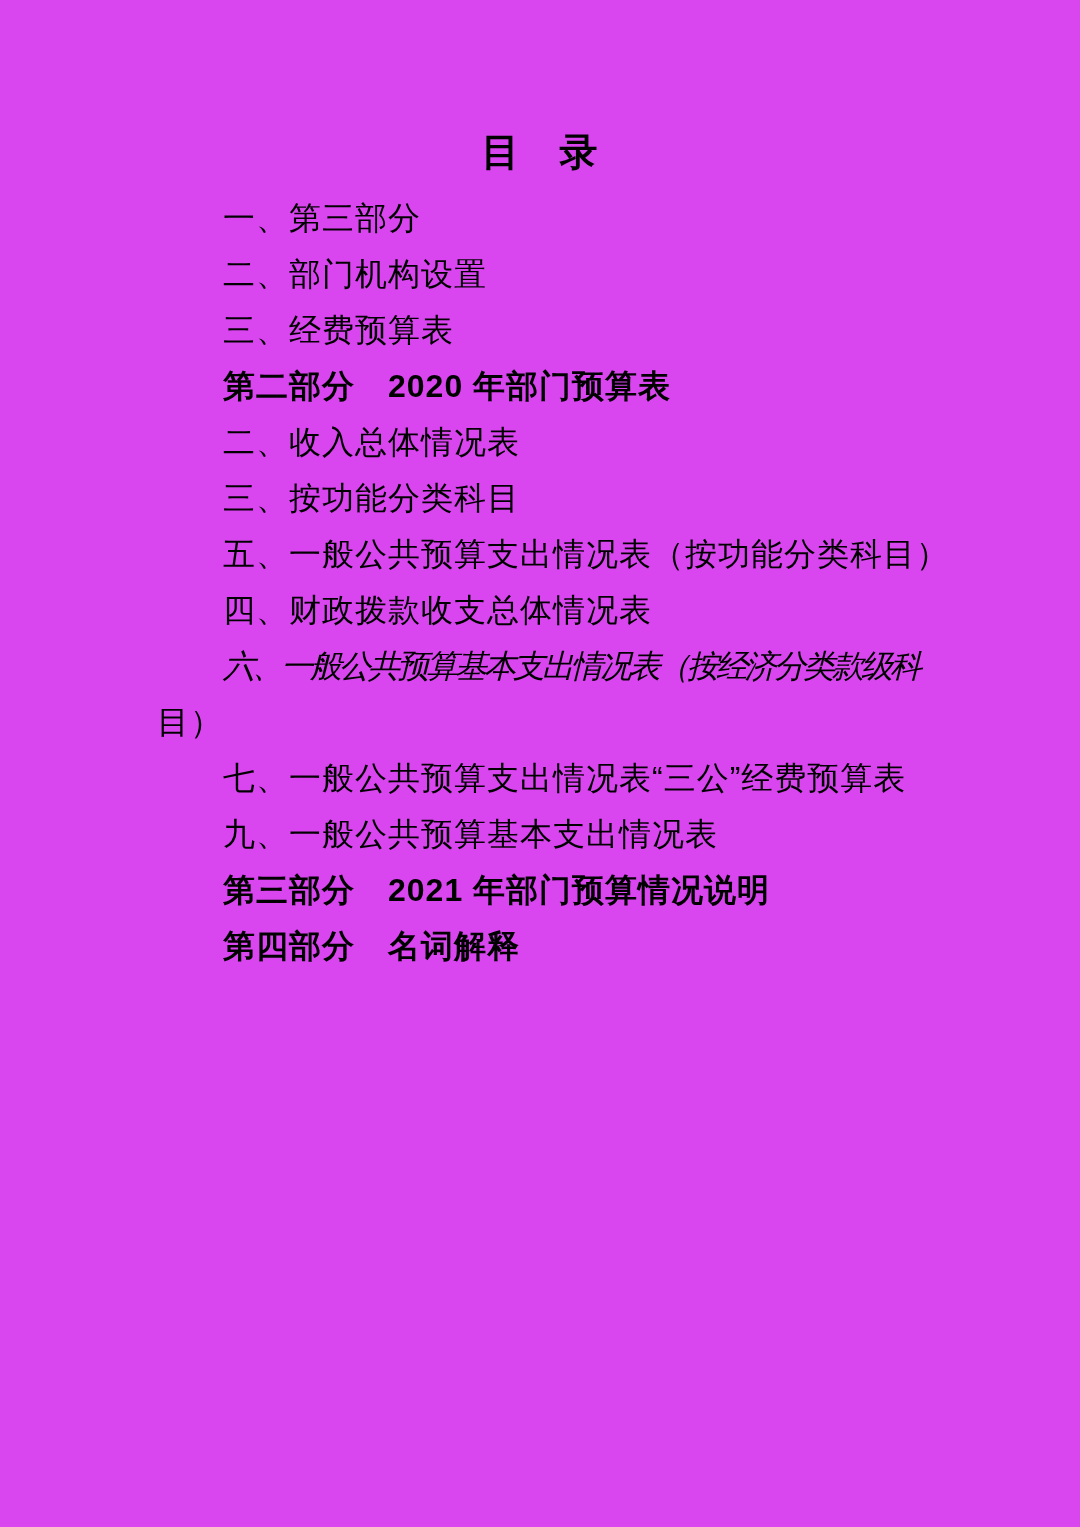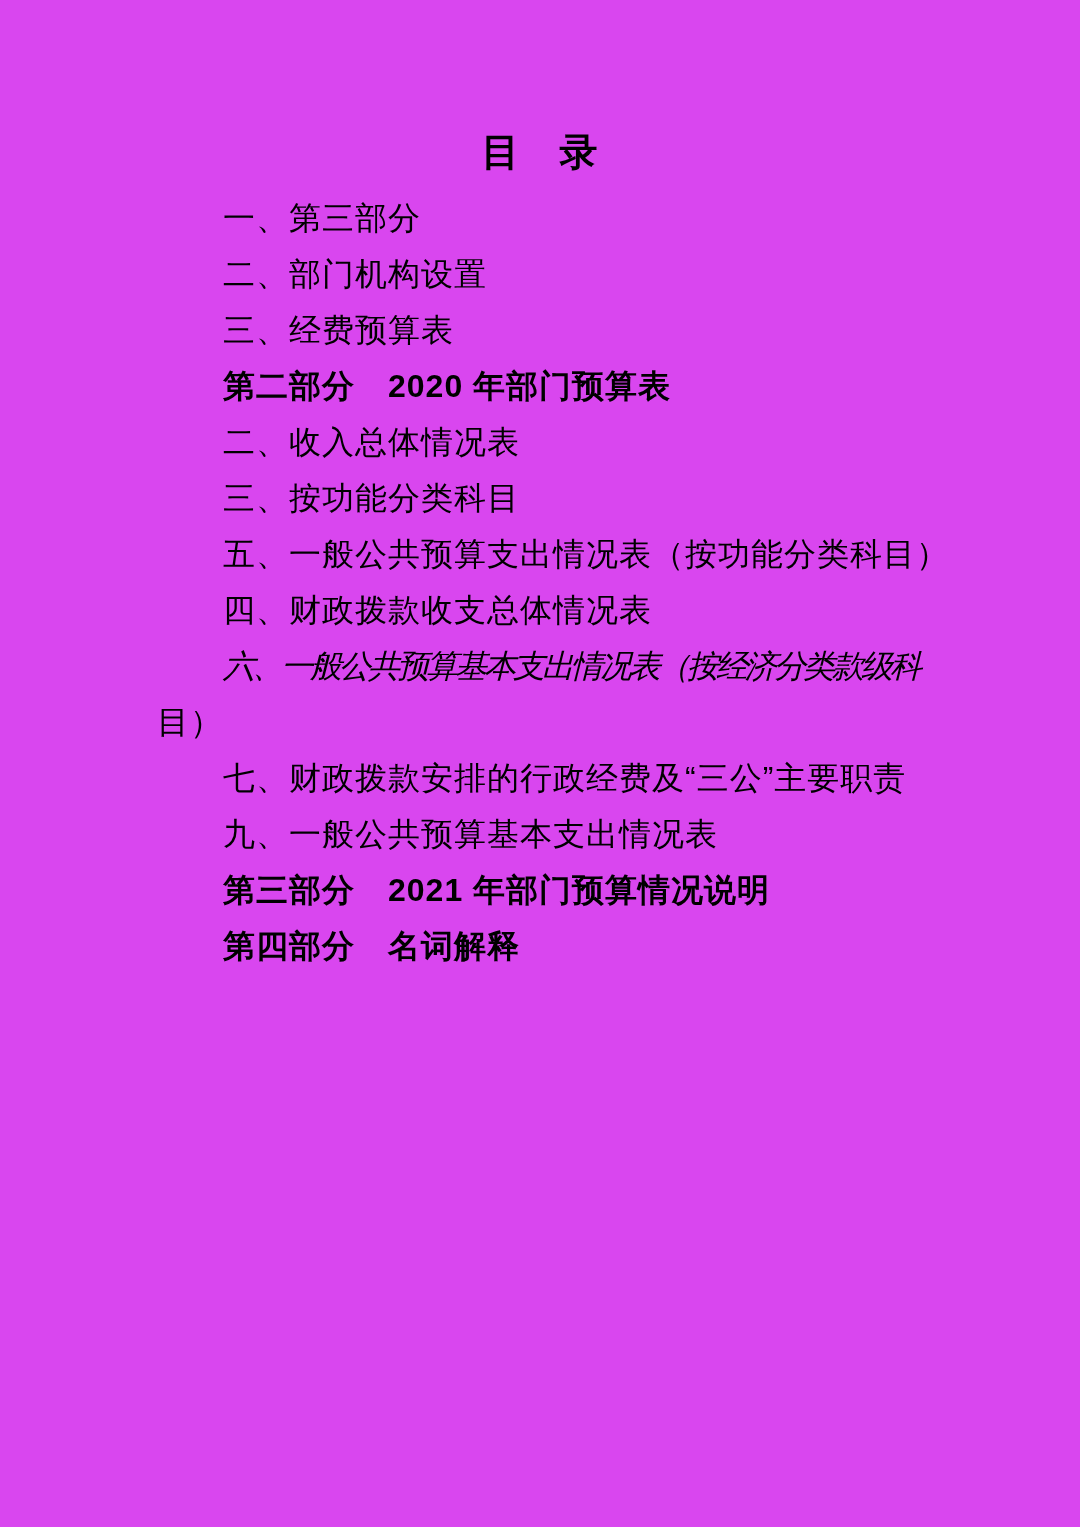--- a/index.html
+++ b/index.html
@@ -66,20 +66,20 @@
     <div class="toc-line indent">二、部门机构设置</div>
     <div class="toc-line indent">三、经费预算表</div>
 
     <div class="toc-line heading indent">第二部分　2020 年部门预算表</div>
     <div class="toc-line indent">二、收入总体情况表</div>
     <div class="toc-line indent">三、按功能分类科目</div>
     <div class="toc-line indent">五、一般公共预算支出情况表（按功能分类科目）</div>
     <div class="toc-line indent">四、财政拨款收支总体情况表</div>
     <div class="toc-line indent squeeze">六、一般公共预算基本支出情况表（按经济分类款级科</div>
     <div class="toc-line">目）</div>
-    <div class="toc-line indent">七、财政拨款安排的行政经费及“三公”主要职责</div>
+    <div class="toc-line indent">七、一般公共预算支出情况表“三公”经费预算表</div>
     <div class="toc-line indent">九、一般公共预算基本支出情况表</div>
 
     <div class="toc-line heading indent">第三部分　2021 年部门预算情况说明</div>
     <div class="toc-line heading indent">第四部分　名词解释</div>
 
   </div>
 </div>
 
 </body></html>

